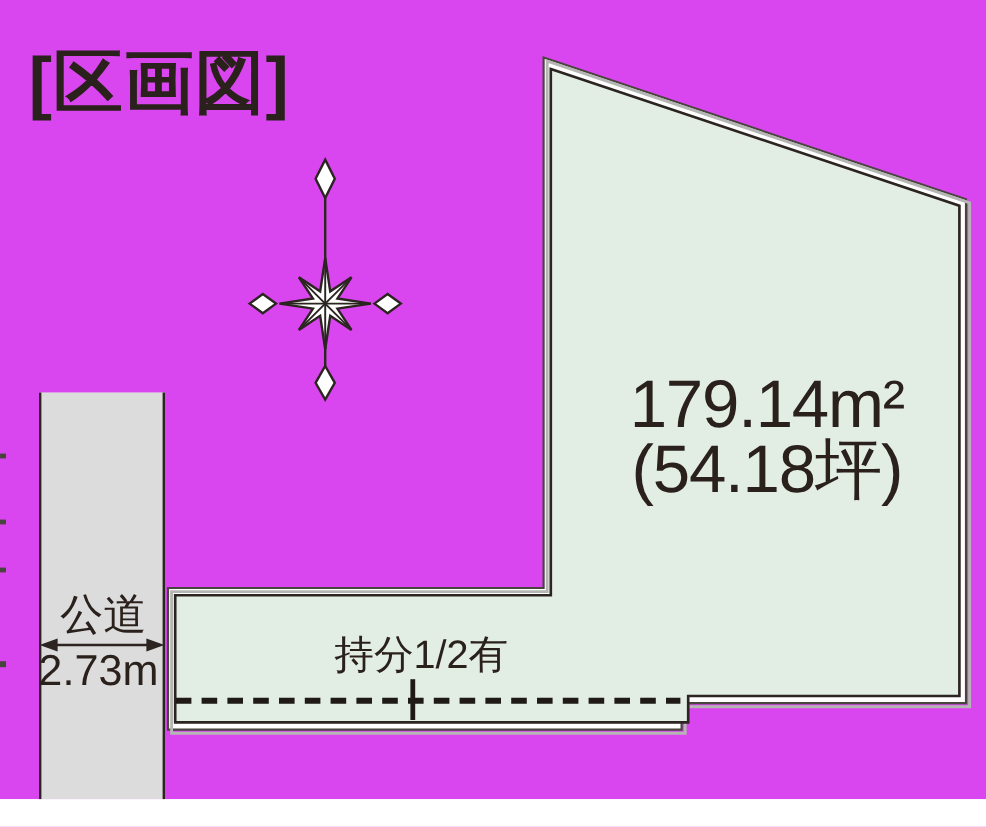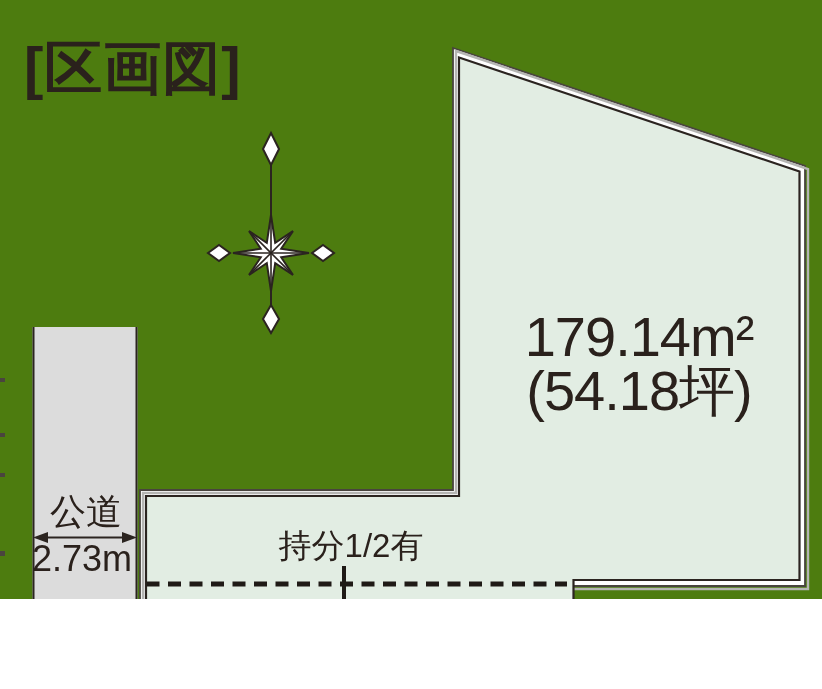--- a/index.html
+++ b/index.html
@@ -1,19 +1,19 @@
 <!DOCTYPE html>
 <html><head>
 <meta charset="utf-8">
 <style>
   html,body{margin:0;padding:0;background:#ffffff;}
   .canvas{
     position:relative;
-    width:822px;height:599px;
-    background:#4d7c0f;
+    width:822px;height:666px;
+    background:#d946ef;
     overflow:hidden;
     font-family:"Liberation Sans","DejaVu Sans",sans-serif;
   }
   svg{display:block;}
   .ink-stroke{stroke:#2b2420;fill:none;}
   .outer-stroke{stroke:#49443e;fill:#ffffff;}
   .shadow-stroke{stroke:#b5b5b3;fill:none;}
   text{
     fill:#2a211c;
     font-family:"Liberation Sans","DejaVu Sans",sans-serif;

